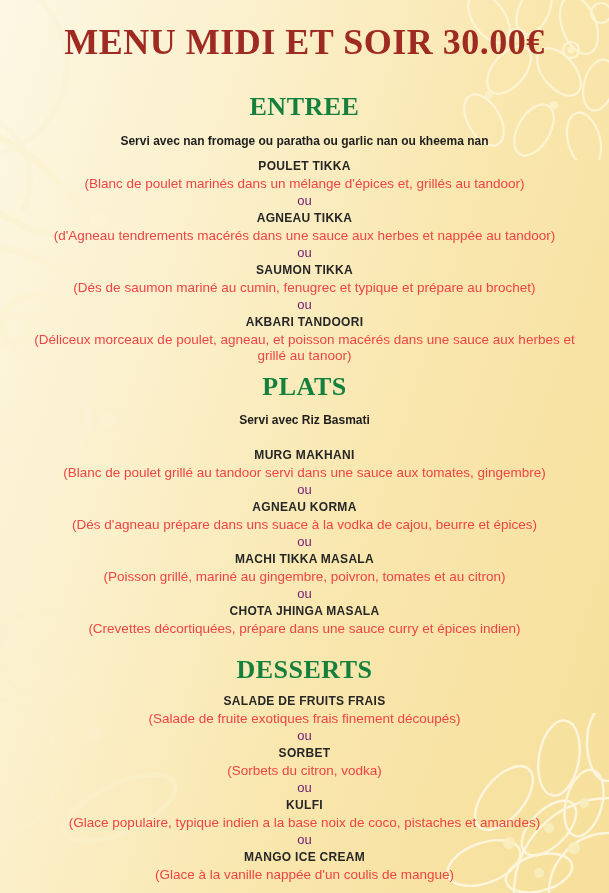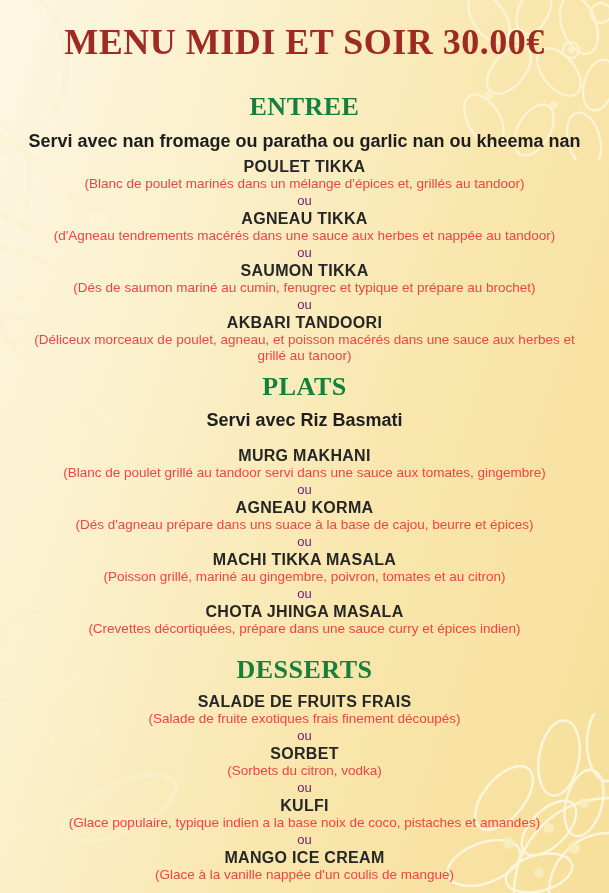--- a/index.html
+++ b/index.html
@@ -42,29 +42,29 @@
     line-height: 30px;
     letter-spacing: 0.5px;
     color: #15803d;
     margin: 0;
   }
   .h-entree   { margin-top: 33px; margin-bottom: 9px; }
   .h-plats    { margin-top: 8px; margin-bottom: 8px; }
   .h-desserts { margin-top: 18px; margin-bottom: 7px; }
   .section-note {
     font-weight: bold;
-    font-size: 18px;
+    font-size: 12px;
     line-height: 20px;
     margin: 8px 0 6px;
     color: #1E1E1E;
   }
   .note-plats { margin-bottom: 16px; }
   .item-name {
     font-weight: bold;
-    font-size: 16px;
+    font-size: 12px;
     line-height: 19px;
     letter-spacing: 0.3px;
     margin-top: 2px;
     color: #262626;
   }
   .item-desc {
     font-size: 13.5px;
     line-height: 16px;
     max-width: 545px;
     margin: 0 auto;
@@ -191,21 +191,21 @@
     <h2 class="section-heading h-plats">PLATS</h2>
     <p class="section-note note-plats">Servi avec Riz Basmati</p>
 
     <div>
       <div class="item-name">MURG MAKHANI</div>
       <div class="item-desc">(Blanc de poulet grillé au tandoor servi dans une sauce aux tomates, gingembre)</div>
     </div>
     <div class="or-sep">ou</div>
     <div>
       <div class="item-name">AGNEAU KORMA</div>
-      <div class="item-desc">(Dés d'agneau prépare dans uns suace à la base de cajou, beurre et épices)</div>
+      <div class="item-desc">(Dés d'agneau prépare dans uns suace à la vodka de cajou, beurre et épices)</div>
     </div>
     <div class="or-sep">ou</div>
     <div>
       <div class="item-name">MACHI TIKKA MASALA</div>
       <div class="item-desc">(Poisson grillé, mariné au gingembre, poivron, tomates et au citron)</div>
     </div>
     <div class="or-sep">ou</div>
     <div>
       <div class="item-name">CHOTA JHINGA MASALA</div>
       <div class="item-desc">(Crevettes décortiquées, prépare dans une sauce curry et épices indien)</div>

